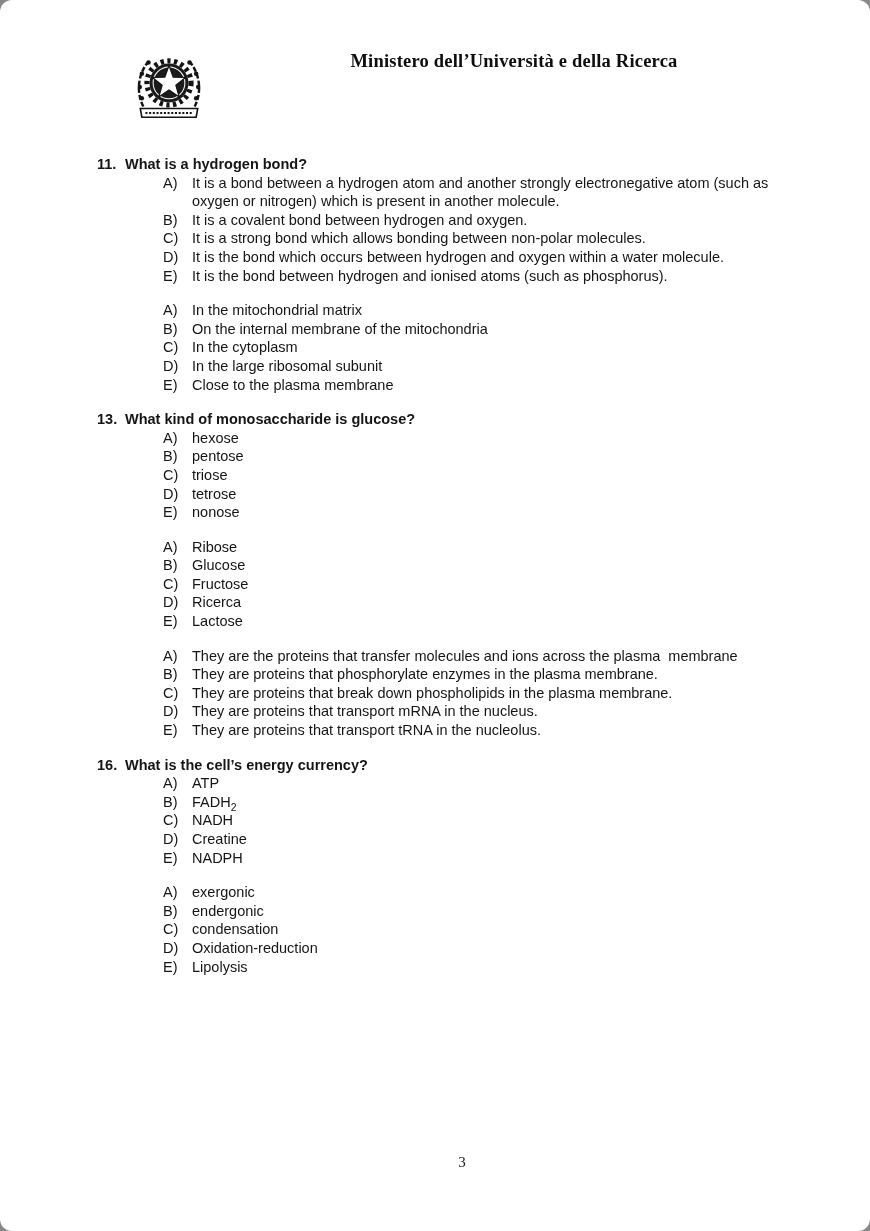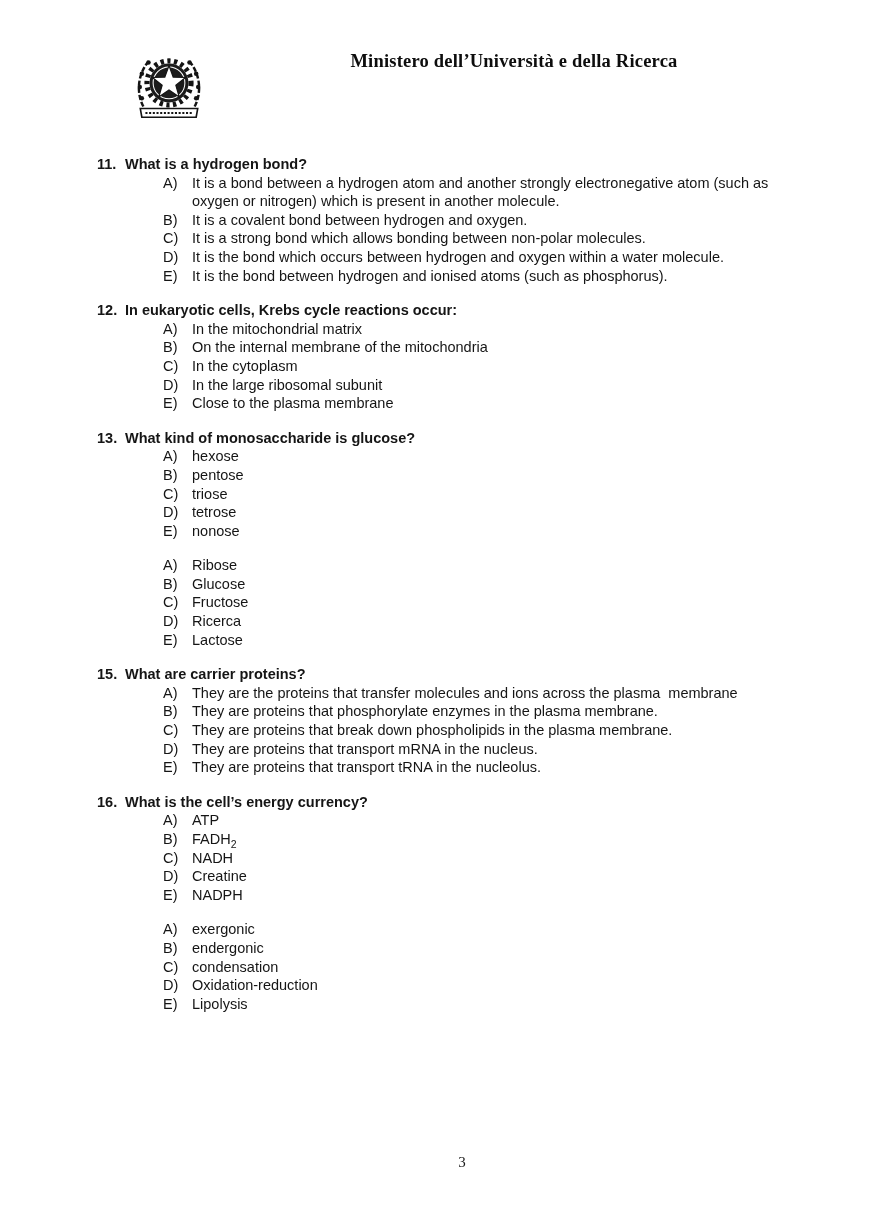--- a/index.html
+++ b/index.html
@@ -6,20 +6,21 @@
   html, body { background: #888; }
   .page {
     position: relative;
     width: 870px;
     height: 1231px;
     margin: 0 auto;
     background: #ffffff;
     font-family: "Liberation Sans", sans-serif;
     color: #151515;
     overflow: hidden;
+    border-radius: 12px;
   }
   
   .doc-header { position: absolute; top: 0; left: 0; right: 0; height: 150px; }
   .emblem {
     position: absolute;
     left: 128px;
     top: 45px;
     width: 82px;
     height: 82px;
   }
@@ -123,24 +124,20 @@
         <div class="option">
           <span class="opt-letter">D)</span>
           <span class="opt-text">It is the bond which occurs between hydrogen and oxygen within a water molecule.</span>
         </div>
         <div class="option">
           <span class="opt-letter">E)</span>
           <span class="opt-text">It is the bond between hydrogen and ionised atoms (such as phosphorus).</span>
         </div>
       </div>
       <div class="question">
-        <div class="q-head">
-          <span class="q-num">12.</span>
-          <span class="q-text">In eukaryotic cells, Krebs cycle reactions occur:</span>
-        </div>
         <div class="option">
           <span class="opt-letter">A)</span>
           <span class="opt-text">In the mitochondrial matrix</span>
         </div>
         <div class="option">
           <span class="opt-letter">B)</span>
           <span class="opt-text">On the internal membrane of the mitochondria</span>
         </div>
         <div class="option">
           <span class="opt-letter">C)</span>
@@ -197,24 +194,20 @@
         <div class="option">
           <span class="opt-letter">D)</span>
           <span class="opt-text">Ricerca</span>
         </div>
         <div class="option">
           <span class="opt-letter">E)</span>
           <span class="opt-text">Lactose</span>
         </div>
       </div>
       <div class="question">
-        <div class="q-head">
-          <span class="q-num">15.</span>
-          <span class="q-text">What are carrier proteins?</span>
-        </div>
         <div class="option">
           <span class="opt-letter">A)</span>
           <span class="opt-text">They are the proteins that transfer molecules and ions across the plasma  membrane</span>
         </div>
         <div class="option">
           <span class="opt-letter">B)</span>
           <span class="opt-text">They are proteins that phosphorylate enzymes in the plasma membrane.</span>
         </div>
         <div class="option">
           <span class="opt-letter">C)</span>

